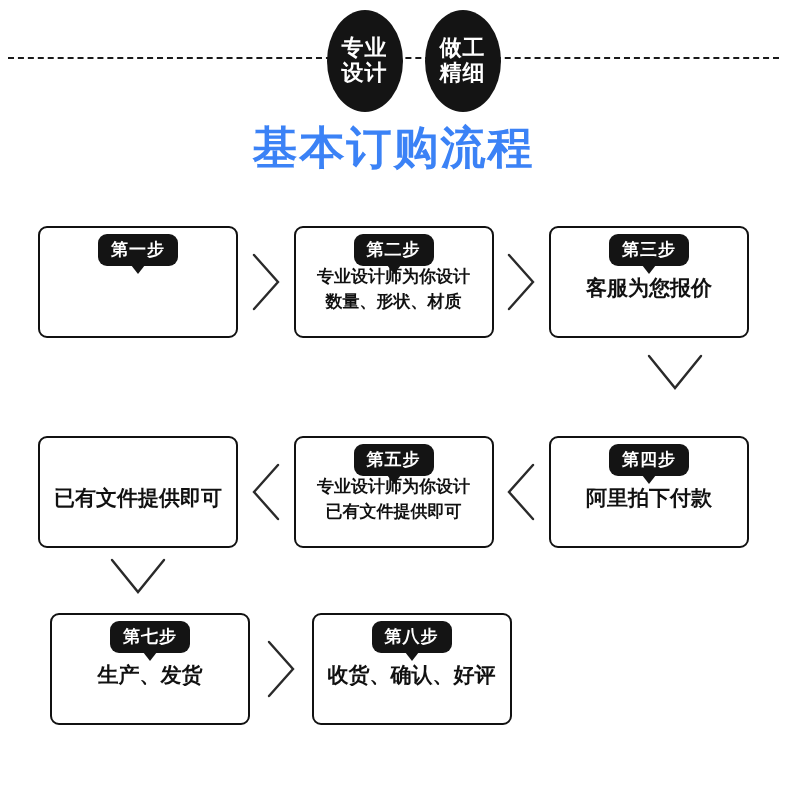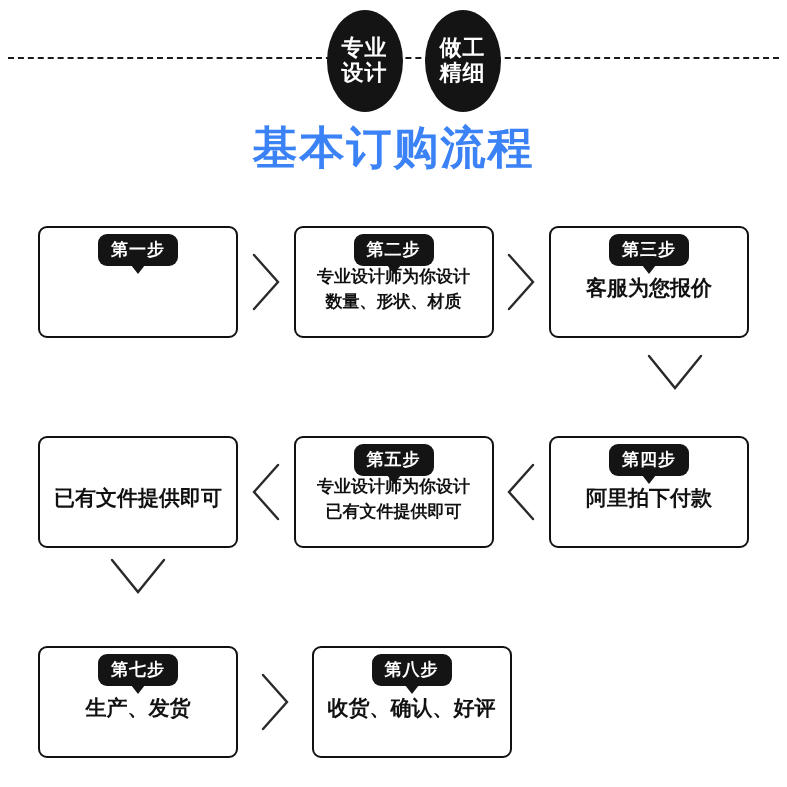--- a/index.html
+++ b/index.html
@@ -83,21 +83,21 @@
   .flow-row {
     position: absolute;
     left: 0;
     width: 787px;
     height: 125px;
     display: flex;
     align-items: flex-start;
   }
   #row1 { top: 226px; }
   #row2 { top: 436px; }
-  #row3 { top: 646px; }
+  #row3 { top: 613px; gap: 12px; }
 
   .row-pad-left  { width: 38px; flex: 0 0 auto; }
   .row-pad-right { width: 38px; flex: 0 0 auto; }
 
   .step-card {
     position: relative;
     width: 200px;
     height: 112px;
     flex: 0 0 auto;
     border: 2.5px solid #111111;

